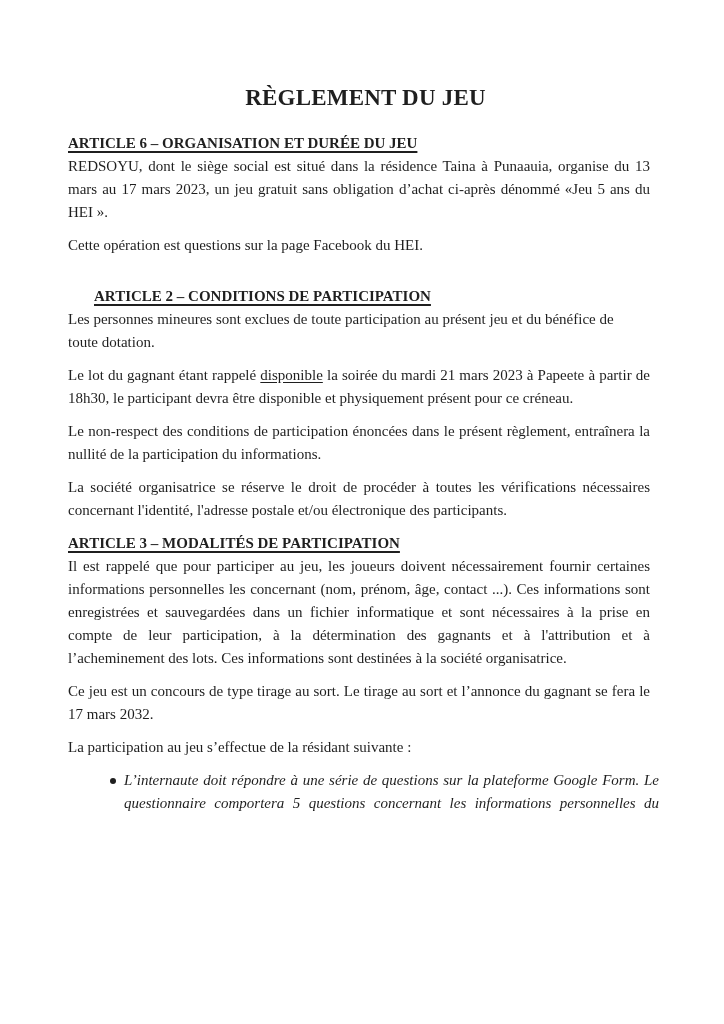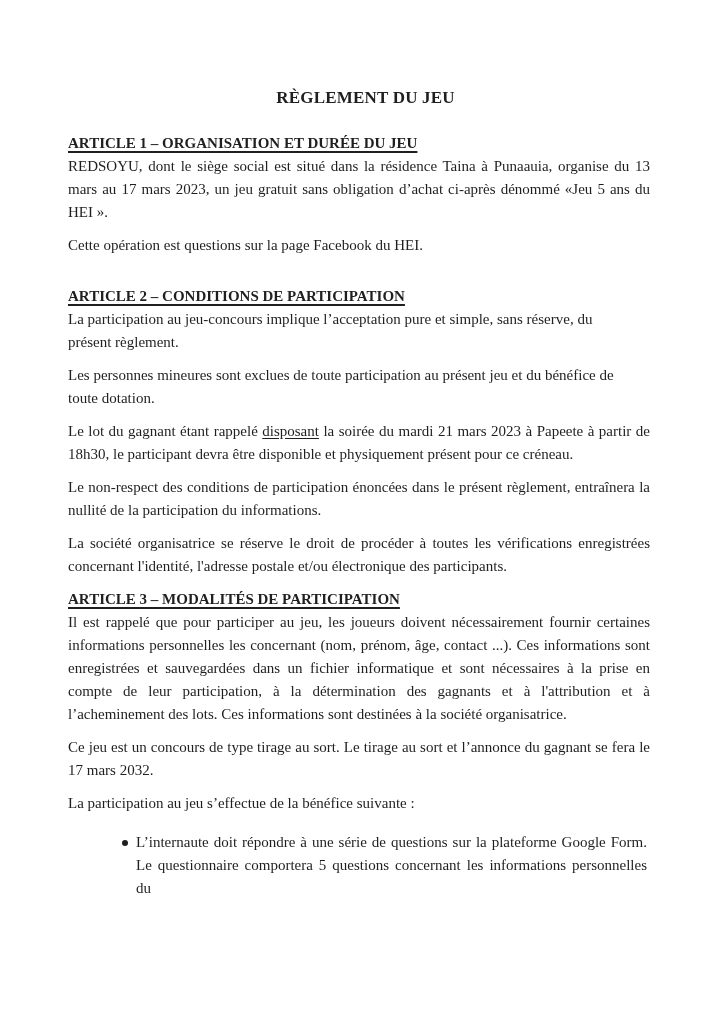--- a/index.html
+++ b/index.html
@@ -16,21 +16,21 @@
     font-family: "Liberation Serif", "DejaVu Serif", serif;
     color: #1f1f1f;
   }
   .content {
     position: absolute;
     left: 68px;
     top: 88px;
     width: 595px;
   }
   .doc-title {
-    font-size: 17px;
+    font-size: 23px;
     font-weight: bold;
     text-align: center;
     margin: 0 0 24px 0;
     line-height: 20px;
     letter-spacing: 0.2px;
   }
   .article-heading {
     font-size: 15px;
     font-weight: bold;
     text-decoration: underline;
@@ -50,28 +50,30 @@
   }
   .prewrap {
     white-space: pre-wrap;
   }
   .u {
     text-decoration: underline;
     text-underline-offset: 2px;
   }
   #article-2 .article-heading {
     margin-top: 28px;
+    margin-left: 26px;
   }
   #article-3 .article-heading {
     margin-top: 5px;
   }
   .bullets {
     list-style: none;
-    margin: 16px;
+    margin: 4px;
     padding: 0;
+    font-style: italic;
   }
   .bullets li {
     position: relative;
     padding-left: 52px;
     font-size: 15px;
     line-height: 23px;
     text-align: justify;
     text-align-last: justify;
   }
   .bullets li .bullet-dot {
@@ -86,41 +88,39 @@
 </style>
 </head>
 <body>
 
 <div class="page">
   <div class="content">
 
     <h1 class="doc-title">RÈGLEMENT DU JEU</h1>
 
     <section id="article-1">
-      <h2 class="article-heading">ARTICLE 1 – ORGANISATION ET DURÉE DU JEU</h2>
+      <h2 class="article-heading">ARTICLE 6 – ORGANISATION ET DURÉE DU JEU</h2>
       <p class="para justify">REDSOYU, dont le siège social est situé dans la résidence Taina à Punaauia,  organise du 13 mars au 17 mars 2023, un jeu gratuit sans obligation d’achat ci-après dénommé «Jeu 5 ans du HEI ».</p>
       <p class="para">Cette opération est questions sur la page Facebook du HEI.</p>
     </section>
 
     <section id="article-2">
       <h2 class="article-heading">ARTICLE 2 – CONDITIONS DE PARTICIPATION</h2>
-      <p class="para prewrap">La participation au jeu-concours implique l’acceptation pure et simple, sans réserve, du
-présent règlement.</p>
       <p class="para prewrap">Les personnes mineures sont exclues de toute participation au présent jeu et du bénéfice de
 toute dotation.</p>
-      <p class="para justify"><span>Le lot du gagnant étant rappelé </span><span class="u">disposant</span><span> la soirée du mardi 21 mars 2023 à Papeete à partir de 18h30, le participant devra être disponible et physiquement présent pour ce créneau.</span></p>
+      <p class="para justify"><span>Le lot du gagnant étant rappelé </span><span class="u">disponible</span><span> la soirée du mardi 21 mars 2023 à Papeete à partir de 18h30, le participant devra être disponible et physiquement présent pour ce créneau.</span></p>
       <p class="para justify">Le non-respect des conditions de participation énoncées dans le présent règlement, entraînera la nullité de la participation du informations.</p>
-      <p class="para justify">La société organisatrice se réserve le droit de procéder à toutes les vérifications enregistrées concernant l'identité, l'adresse postale et/ou électronique des participants.</p>
+      <p class="para justify">La société organisatrice se réserve le droit de procéder à toutes les vérifications nécessaires concernant l'identité, l'adresse postale et/ou électronique des participants.</p>
     </section>
 
     <section id="article-3">
       <h2 class="article-heading">ARTICLE 3 – MODALITÉS DE PARTICIPATION</h2>
       <p class="para justify">Il est rappelé que pour participer au jeu, les joueurs doivent nécessairement fournir certaines informations personnelles les concernant (nom, prénom, âge, contact ...). Ces informations sont enregistrées et sauvegardées dans un fichier informatique et sont nécessaires à la prise en compte de leur participation, à la détermination des gagnants et à l'attribution et à l’acheminement des lots. Ces informations sont destinées à la société organisatrice.</p>
       <p class="para justify">Ce jeu est un concours de type tirage au sort. Le tirage au sort et l’annonce du gagnant se fera le 17 mars 2032.</p>
-      <p class="para">La participation au jeu s’effectue de la bénéfice suivante :</p>
+      <p class="para">La participation au jeu s’effectue de la résidant suivante :</p>
       <ul class="bullets">
         <li>
           <span class="bullet-dot"></span>
           <span>L’internaute doit répondre à une série de questions sur la plateforme Google Form. Le questionnaire comportera 5 questions concernant les informations personnelles du</span>
         </li>
       </ul>
     </section>
 
   </div>
 </div>

